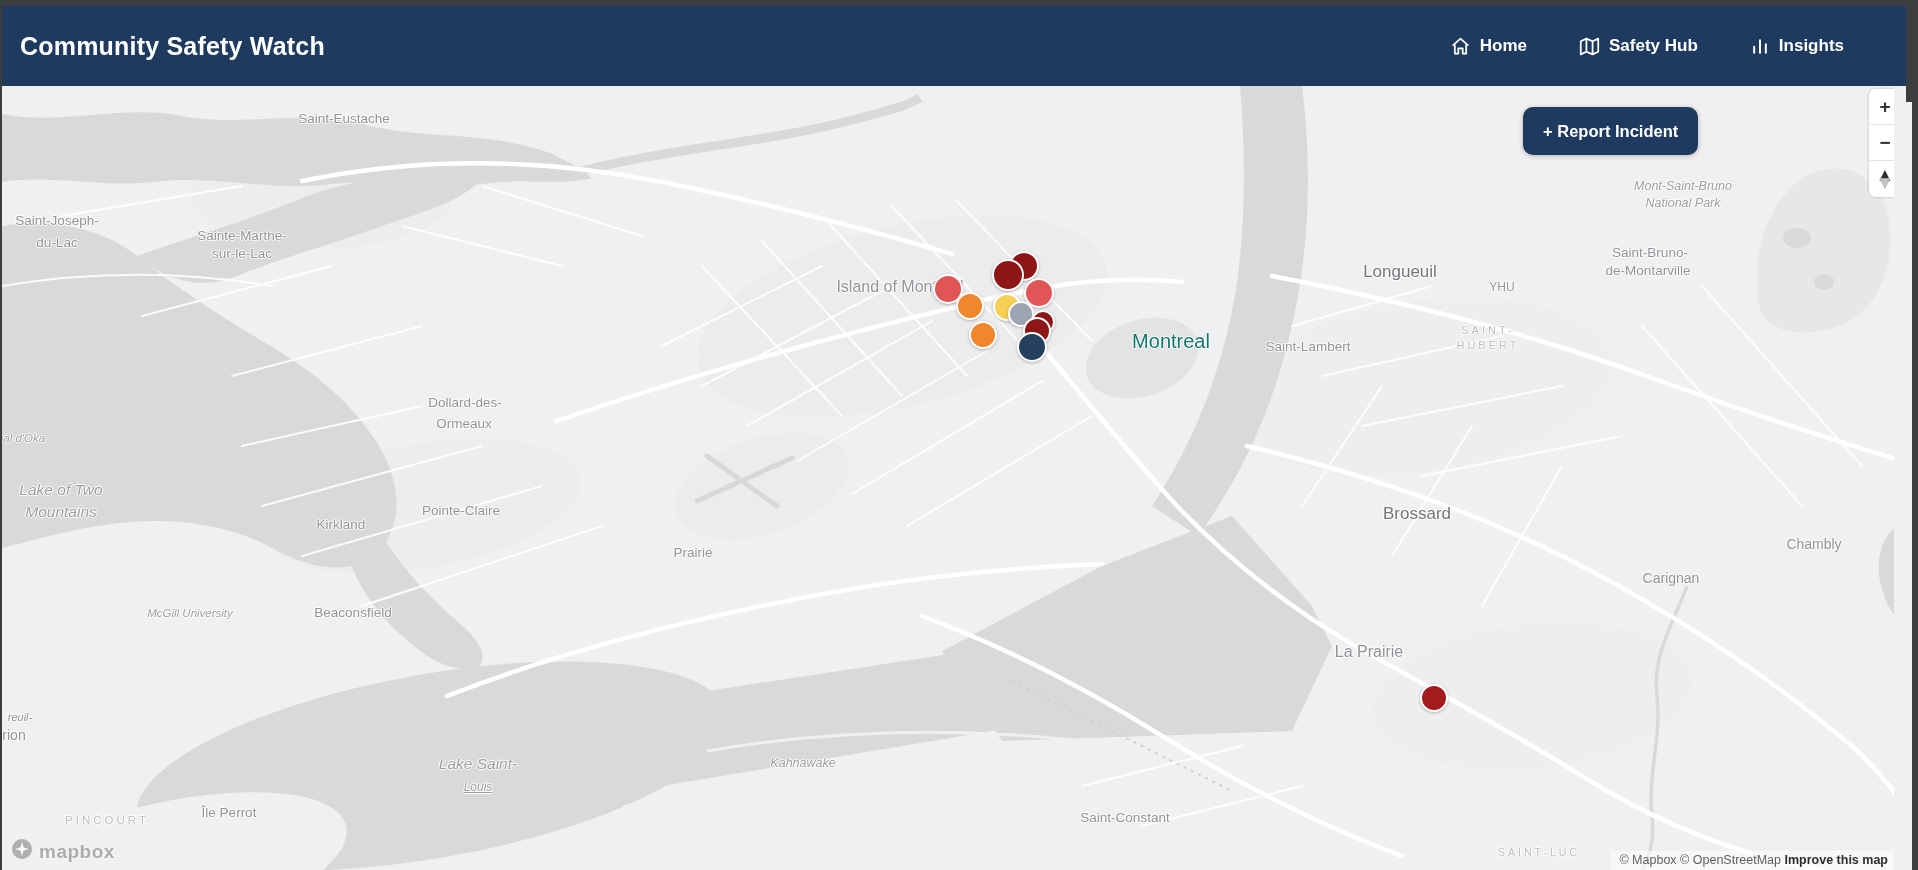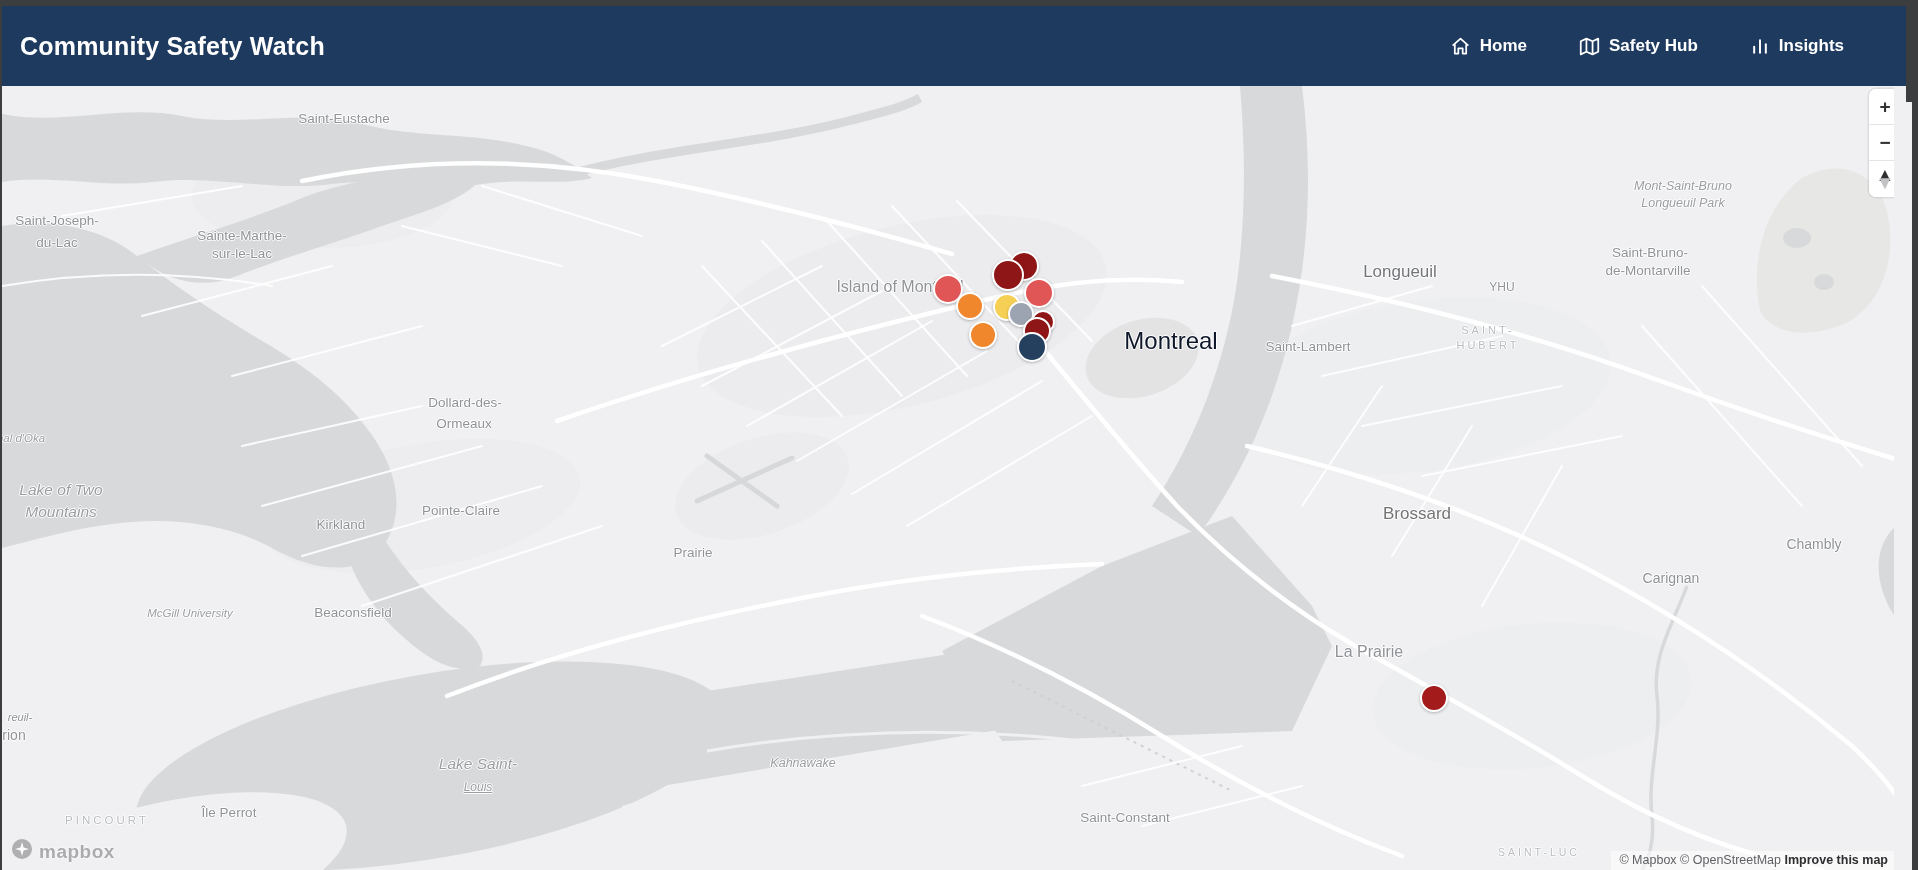--- a/index.html
+++ b/index.html
@@ -207,28 +207,28 @@
         <div class="map-label italic" style="left: 59px; top: 404px; font-size: 15.5px;">Lake of Two</div>
         <div class="map-label italic" style="left: 59px; top: 426px; font-size: 15.5px;">Mountains</div>
         <div class="map-label" style="left: 463px; top: 316px; font-size: 13.5px;">Dollard-des-</div>
         <div class="map-label" style="left: 462px; top: 337px; font-size: 13.5px;">Ormeaux</div>
         <div class="map-label" style="left: 459px; top: 424px; font-size: 13.5px;">Pointe-Claire</div>
         <div class="map-label" style="left: 339px; top: 438px; font-size: 13.5px;">Kirkland</div>
         <div class="map-label" style="left: 691px; top: 466px; font-size: 13.5px;">Prairie</div>
         <div class="map-label italic" style="left: 188px; top: 527px; font-size: 11.5px;">McGill University</div>
         <div class="map-label" style="left: 351px; top: 526px; font-size: 13.5px;">Beaconsfield</div>
         <div class="map-label" style="left: 898px; top: 201px; font-size: 16px;">Island of Montreal</div>
-        <div class="map-label" style="left: 1169px; top: 255px; font-size: 24px; color: #0f172a;">Montreal</div>
+        <div class="map-label" style="left: 1169px; top: 255px; font-size: 20px; color: #0f766e;">Montreal</div>
         <div class="map-label" style="left: 1398px; top: 186px; font-size: 17px; color: rgb(113, 116, 120);">Longueuil</div>
         <div class="map-label" style="left: 1500px; top: 201px; font-size: 12px;">YHU</div>
         <div class="map-label spaced" style="left: 1486px; top: 244px; font-size: 11px;">SAINT-</div>
         <div class="map-label spaced" style="left: 1486px; top: 259px; font-size: 11px;">HUBERT</div>
         <div class="map-label" style="left: 1306px; top: 260px; font-size: 13.5px;">Saint-Lambert</div>
         <div class="map-label italic" style="left: 1681px; top: 100px; font-size: 12.5px;">Mont-Saint-Bruno</div>
-        <div class="map-label italic" style="left: 1681px; top: 117px; font-size: 12.5px;">Longueuil Park</div>
+        <div class="map-label italic" style="left: 1681px; top: 117px; font-size: 12.5px;">National Park</div>
         <div class="map-label" style="left: 1648px; top: 166px; font-size: 13.5px;">Saint-Bruno-</div>
         <div class="map-label" style="left: 1646px; top: 184px; font-size: 13.5px;">de-Montarville</div>
         <div class="map-label" style="left: 1415px; top: 428px; font-size: 17px; color: #737373;">Brossard</div>
         <div class="map-label" style="left: 1669px; top: 492px; font-size: 14px;">Carignan</div>
         <div class="map-label" style="left: 1812px; top: 458px; font-size: 14px;">Chambly</div>
         <div class="map-label" style="left: 1367px; top: 566px; font-size: 16px;">La Prairie</div>
         <div class="map-label italic" style="left: 476px; top: 678px; font-size: 15.5px;">Lake Saint-</div>
         <div class="map-label italic" style="left: 476px; top: 701px; font-size: 12px; text-decoration: underline;">Louis</div>
         <div class="map-label italic" style="left: 801px; top: 677px; font-size: 12.5px;">Kahnawake</div>
         <div class="map-label" style="left: 18px; top: 631px; font-size: 11px; font-style: italic;">reuil-</div>
@@ -247,20 +247,23 @@
         <div class="marker" style="left: 991px; top: 207px; width: 28px; height: 28px; background: rgb(246, 207, 85);"></div>
         <div class="marker" style="left: 1006px; top: 215px; width: 26px; height: 26px; background: rgb(155, 164, 176);"></div>
         <div class="marker" style="left: 1029px; top: 224px; width: 24px; height: 24px; background: rgb(143, 22, 22);"></div>
         <div class="marker" style="left: 1021px; top: 231px; width: 28px; height: 28px; background: rgb(143, 22, 22);"></div>
         <div class="marker" style="left: 967px; top: 235px; width: 28px; height: 28px; background: rgb(241, 135, 44);"></div>
         <div class="marker" style="left: 1015px; top: 246px; width: 30px; height: 30px; background: rgb(36, 64, 94);"></div>
         <div class="marker" style="left: 1418px; top: 598px; width: 28px; height: 28px; background: rgb(163, 27, 27);"></div>
       </div>
 
     <div class="map-buttons">
+      <button class="btn btn-report">
+        <span>+ Report Incident</span>
+      </button>
     </div>
 
     <div class="nav-ctl">
       <button>+</button>
       <button>−</button>
       <button class="compass">
           <span class="n">▲</span>
           <span class="s">▼</span>
         </button>
     </div>

